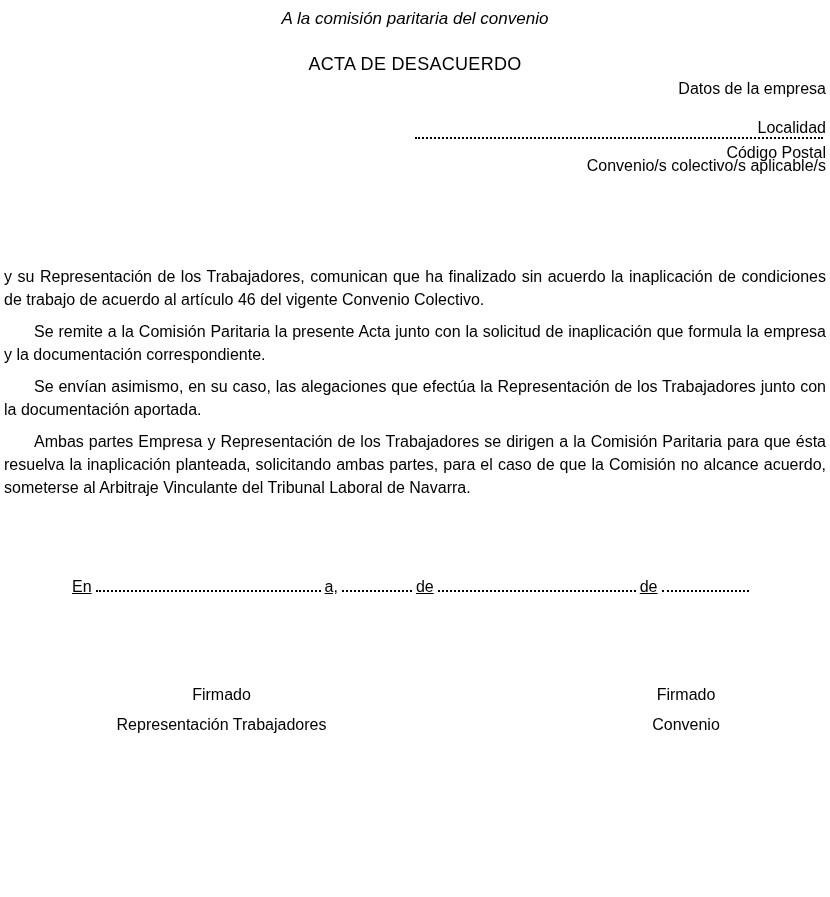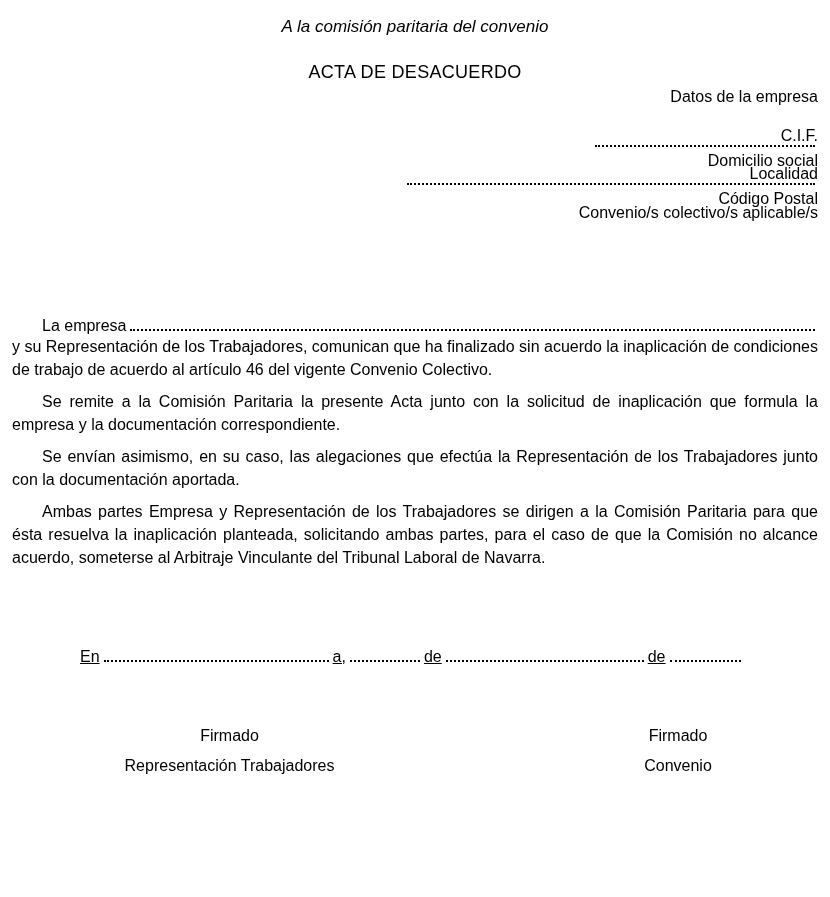--- a/index.html
+++ b/index.html
@@ -1,18 +1,18 @@
 <!DOCTYPE html>
 <html><head>
 <meta charset="utf-8">
 <style>
   html, body { margin: 0; padding: 0; background: #ffffff; }
   .page {
     width: 830px; height: 897px; box-sizing: border-box;
-    padding: 12px; overflow: hidden;
+    padding: 4px; overflow: hidden;
     background: #ffffff; color: #000000;
     font-family: "Liberation Sans", "DejaVu Sans", sans-serif;
     font-size: 16px;
   }
   
   .header { text-align: center; }
   .subtitle { font-style: italic; font-size: 17px; line-height: 29px; }
   .doc-title { font-size: 18px; letter-spacing: 0.3px; margin-top: 20px; line-height: 22px; }
   
   .fields { margin-top: 4px; }
@@ -25,67 +25,56 @@
   
   .paragraphs { margin-top: 32px; }
   .p1row { display: flex; align-items: flex-end; height: 23px; }
   .p1indent { width: 30px; flex: 0 0 auto; }
   .para { text-align: justify; line-height: 23px; margin: 9px 0 0 0; text-indent: 30px; }
   .para.cont { margin-top: 0; text-indent: 0; }
   
   .dateline { display: flex; align-items: flex-end; height: 23px; margin: 74px 74px 0 67px; text-decoration: underline; }
   .dateline .lbl { padding: 0 1px; }
   
-  .sigs { display: flex; margin-top: 55px; }
+  .sigs { display: flex; margin-top: 84px; }
   .sig { text-align: center; line-height: 30px; }
   .sig-workers { width: 435px; }
   .sig-company { width: 180px; margin-left: auto; margin-right: 50px; }
 </style>
 </head>
 <body>
 
 <div class="page">
 
   <div class="header">
     <div class="subtitle">A la comisión paritaria del convenio</div>
     <div class="doc-title">ACTA DE DESACUERDO</div>
   </div>
 
   <div class="fields">
     <div class="frow">
       <span class="lbl">Datos de la empresa</span>
       <span class="leader grow"></span>
     </div>
     <div class="frow">
-      <span class="lbl">C.I.F.</span>
-      <span class="leader w220"></span>
-      <span class="lbl">Domicilio social</span>
-      <span class="leader grow"></span>
-    </div>
-    <div class="frow">
       <span class="lbl">Localidad</span>
       <span class="leader w415"></span>
       <span class="lbl">Código Postal</span>
       <span class="leader grow"></span>
     </div>
     <div class="frow">
       <span class="lbl">Convenio/s colectivo/s aplicable/s</span>
       <span class="leader grow"></span>
     </div>
     <div class="frow">
       <span class="leader grow"></span>
     </div>
   </div>
 
   <div class="paragraphs">
-    <div class="p1row">
-      <span class="p1indent"></span>
-      <span class="lbl">La empresa</span>
-      <span class="leader grow"></span>
-    </div>
     <p class="para cont">y su Representación de los Trabajadores, comunican que ha finalizado sin acuerdo la inaplicación de condiciones de trabajo de acuerdo al artículo 46 del vigente Convenio Colectivo.</p>
     <p class="para">Se remite a la Comisión Paritaria la presente Acta junto con la solicitud de inaplicación que formula la empresa y la documentación correspondiente.</p>
     <p class="para">Se envían asimismo, en su caso, las alegaciones que efectúa la Representación de los Trabajadores junto con la documentación aportada.</p>
     <p class="para">Ambas partes Empresa y Representación de los Trabajadores se dirigen a la Comisión Paritaria para que ésta resuelva la inaplicación planteada, solicitando ambas partes, para el caso de que la Comisión no alcance acuerdo, someterse al Arbitraje Vinculante del Tribunal Laboral de Navarra.</p>
   </div>
 
   <div class="dateline">
     <span class="lbl">En</span>
     <span class="leader w225"></span>
     <span class="lbl">a,</span>

